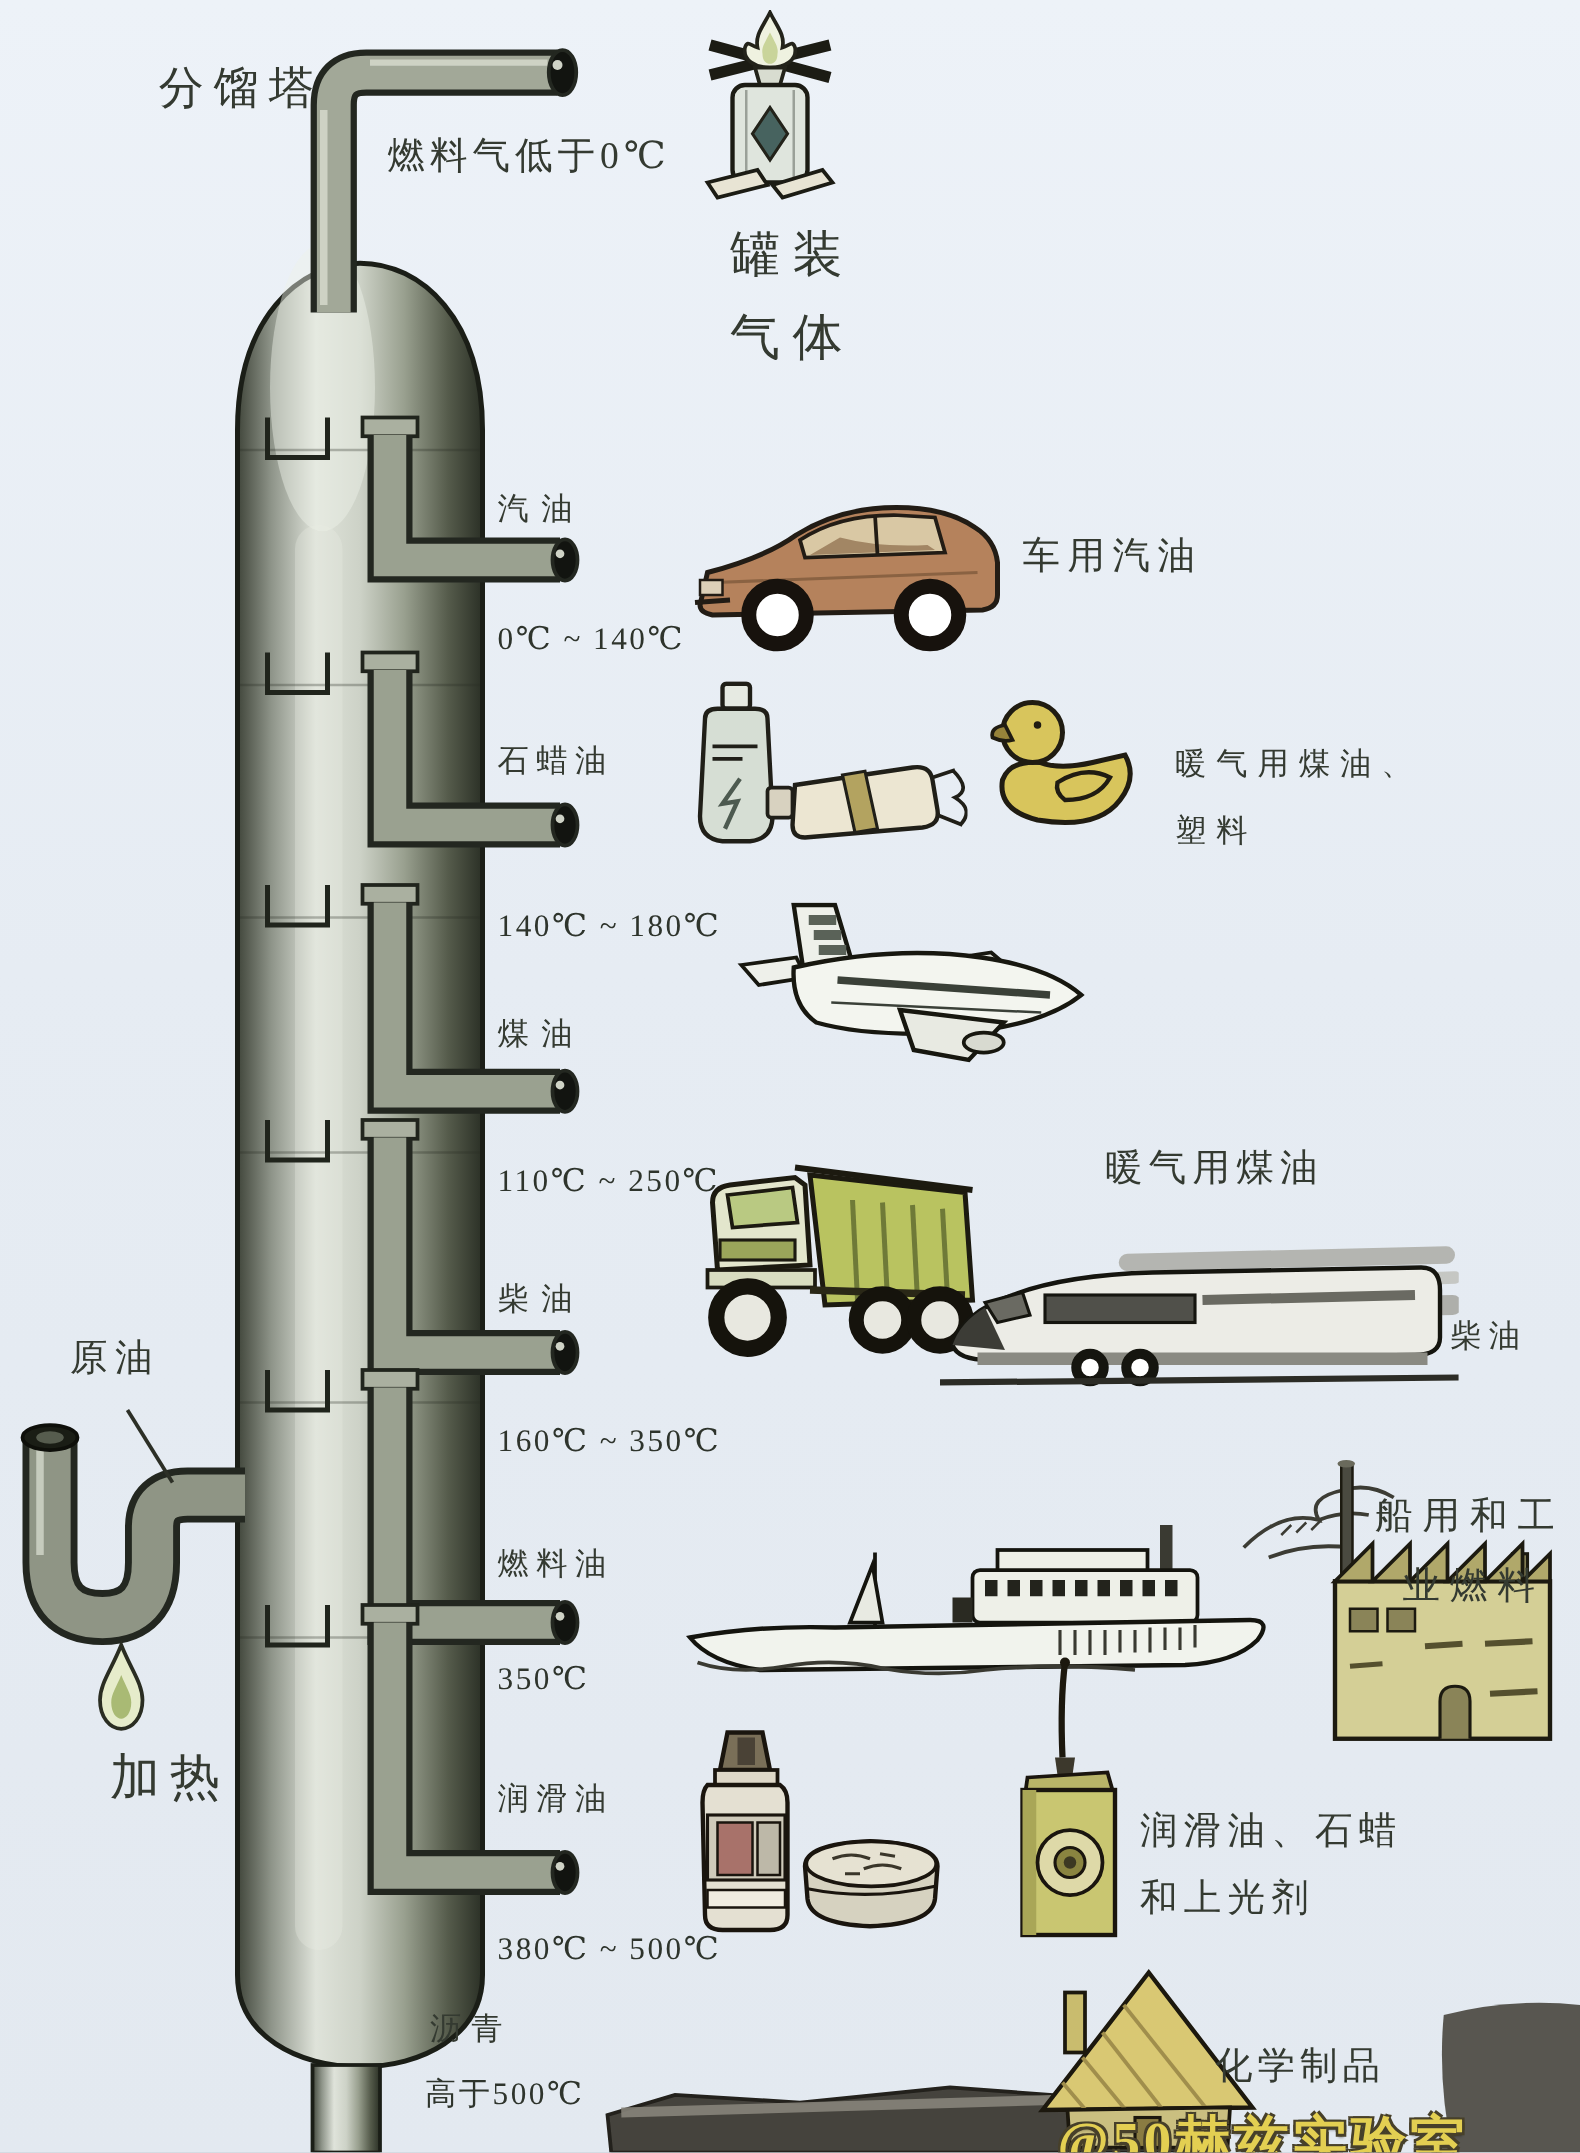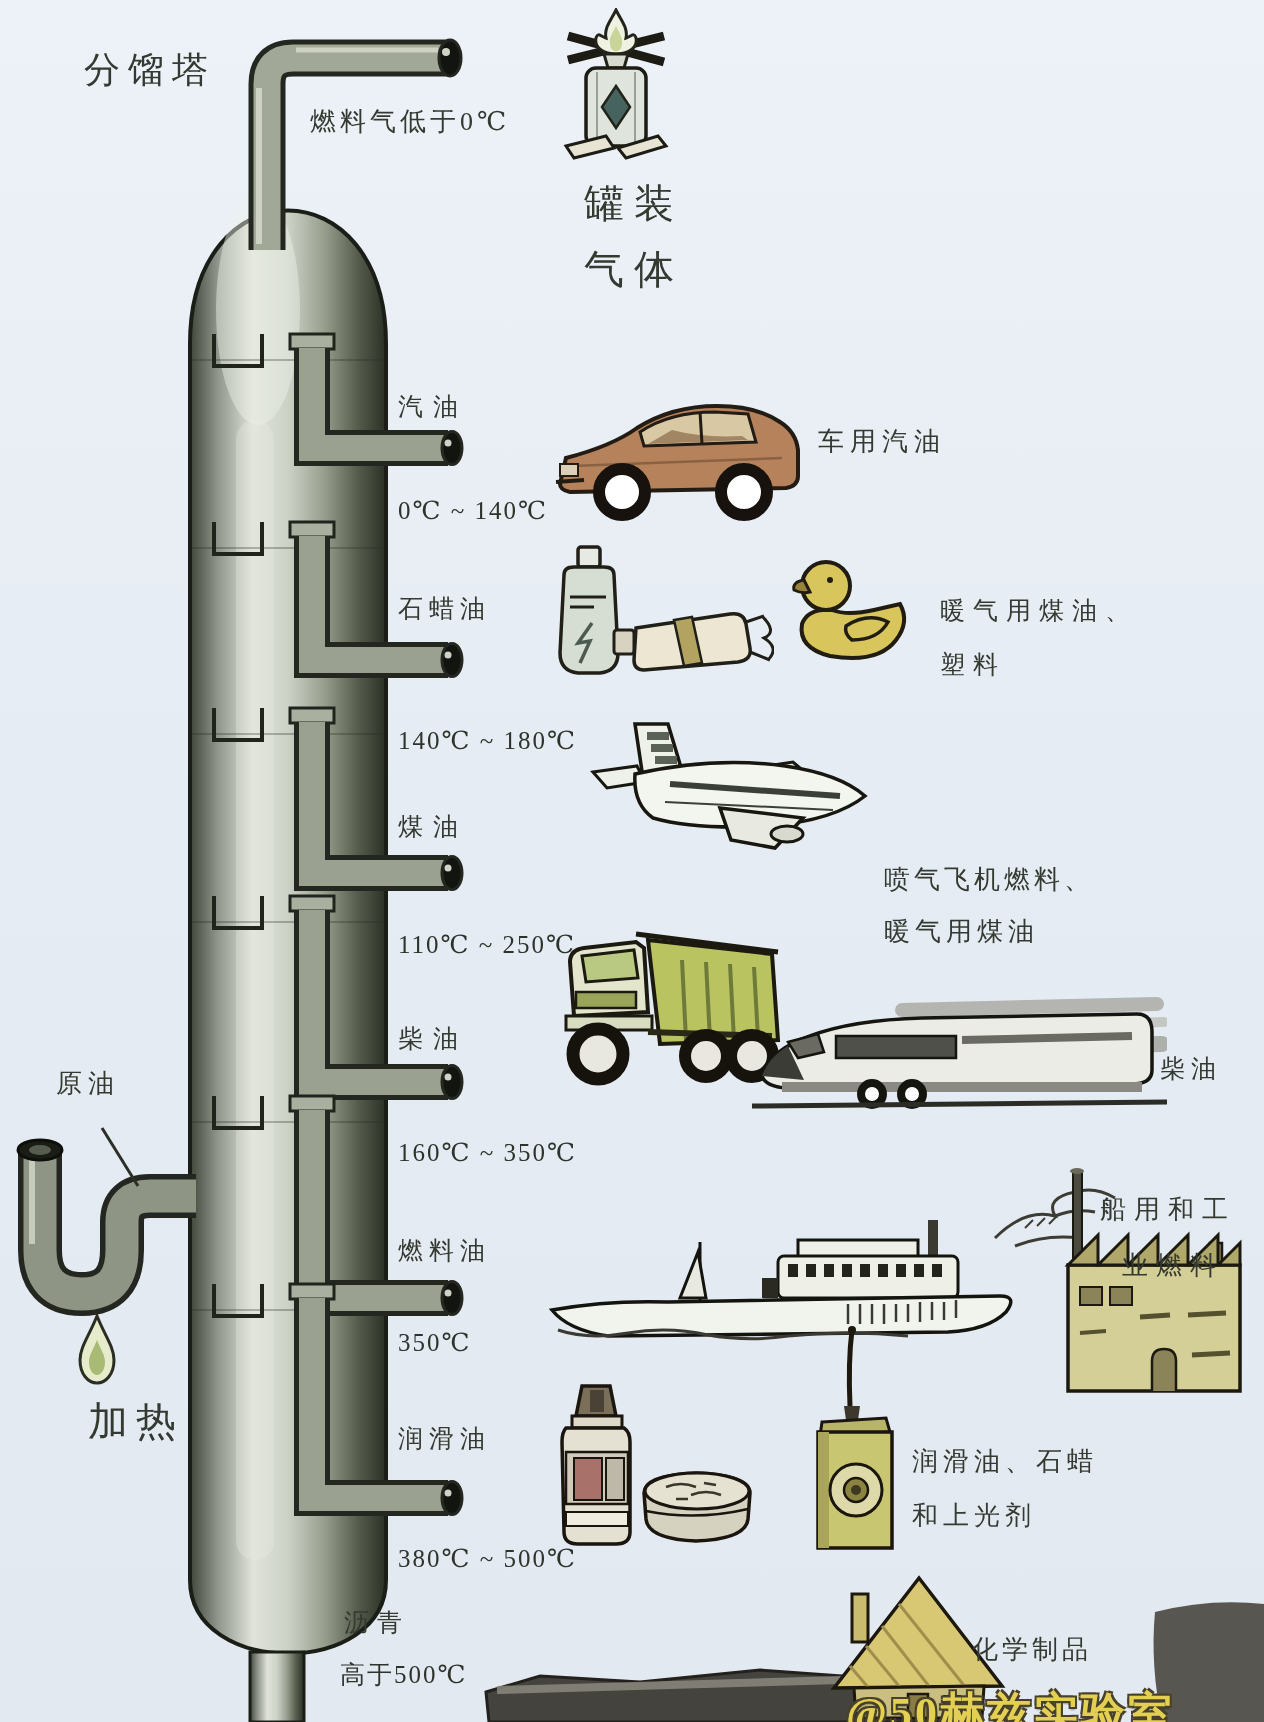--- a/index.html
+++ b/index.html
@@ -3,22 +3,22 @@
 <meta charset="utf-8">
 <style>
   html,body{margin:0;padding:0;background:#cfd6de;}
   #canvas{
     position:relative;width:1264px;height:1722px;overflow:hidden;
     background:linear-gradient(180deg,#edf2f8 0%,#e6ecf3 45%,#e3e9f0 100%);
     font-family:"Liberation Serif","DejaVu Serif",serif;color:#343a31;
   }
   .abs{position:absolute;}
   .t{position:absolute;white-space:nowrap;color:#343a31;}
-  .fs44{font-size:44px;} .fs36{font-size:36px;} .fs32{font-size:40px;}
-  .fs31{font-size:25px;} .fs30{font-size:26px;}
+  .fs44{font-size:44px;} .fs36{font-size:36px;margin-left:43px;} .fs32{font-size:40px;}
+  .fs31{font-size:25px;} .fs30{font-size:30px;}
   .temp{color:#2e342c;letter-spacing:2px;}
   .wm{
     font-weight:bold;color:#e3cf52;letter-spacing:3px;
     text-shadow:-2px -2px 0 #47402a,2px -2px 0 #47402a,-2px 2px 0 #47402a,2px 2px 0 #47402a,0 3px 2px rgba(0,0,0,.35);
   }
   svg{position:absolute;display:block;}
 </style>
 </head>
 <body>
 
@@ -337,21 +337,20 @@
   <div class="t fs31 temp" style="left:398px;top:496px">0℃ ~ 140℃</div>
   <div class="t fs30" style="left:818px;top:424px;letter-spacing:6px">车用汽油</div>
 
   <div class="t fs31" style="left:398px;top:592px;letter-spacing:6px">石蜡油</div>
   <div class="t fs31 temp" style="left:398px;top:726px">140℃ ~ 180℃</div>
   <div class="t fs31" style="left:940px;top:594px;letter-spacing:8px">暖气用煤油、</div>
   <div class="t fs31" style="left:940px;top:648px;letter-spacing:8px">塑料</div>
 
   <div class="t fs31" style="left:398px;top:810px;letter-spacing:10px">煤油</div>
   <div class="t fs31 temp" style="left:398px;top:930px">110℃ ~ 250℃</div>
-  <div class="t fs30" style="left:884px;top:862px;letter-spacing:4px">喷气飞机燃料、</div>
   <div class="t fs30" style="left:884px;top:914px;letter-spacing:5px">暖气用煤油</div>
 
   <div class="t fs31" style="left:398px;top:1022px;letter-spacing:10px">柴油</div>
   <div class="t fs31 temp" style="left:398px;top:1138px">160℃ ~ 350℃</div>
   <div class="t fs31" style="left:1160px;top:1052px;letter-spacing:6px">柴油</div>
 
   <div class="t fs31" style="left:398px;top:1234px;letter-spacing:6px">燃料油</div>
   <div class="t fs31 temp" style="left:398px;top:1328px">350℃</div>
   <div class="t fs30" style="left:1100px;top:1192px;letter-spacing:8px">船用和工</div>
   <div class="t fs30" style="left:1122px;top:1248px;letter-spacing:8px">业燃料</div>

